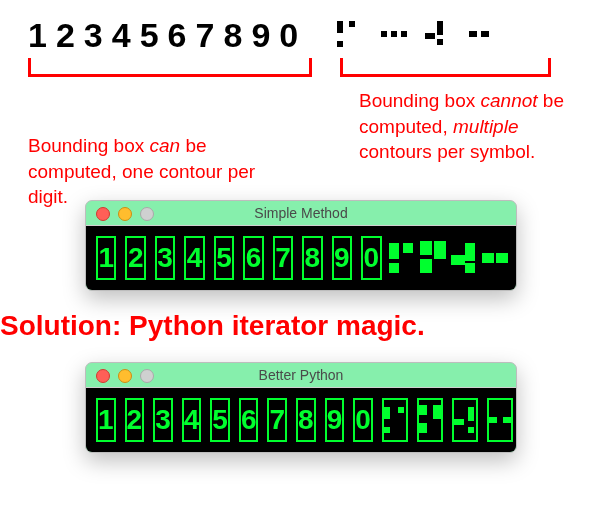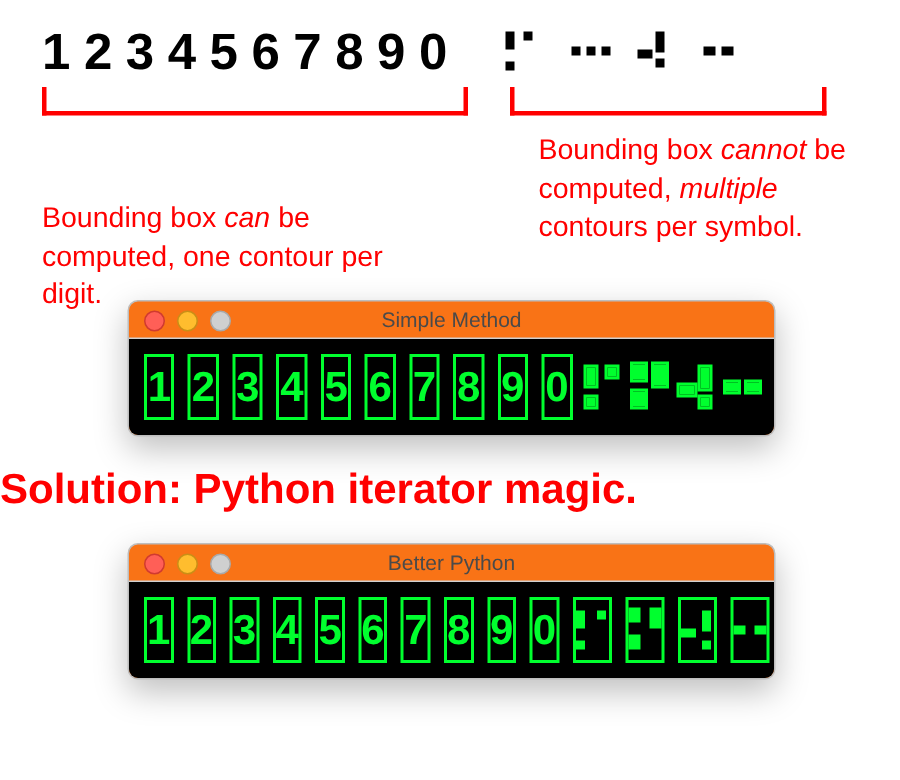--- a/index.html
+++ b/index.html
@@ -15,21 +15,21 @@
   
   .bracket{position:absolute;border:3px solid #f00;border-top:none;height:16px;}
   .br-left{left:28px;top:58px;width:278px;}
   .br-right{left:340px;top:58px;width:205px;}
   
   .cap{position:absolute;color:#f00;font-size:19px;line-height:1.35;}
   .cap-left{left:28px;top:88px;width:260px;margin-top:45px;}
   .cap-right{left:340px;top:88px;width:235px;margin-left:19px;}
   .cap em{font-style:italic;}
   
-  .win{position:absolute;left:85px;width:430px;border:1px solid #bdbdbd;border-radius:7px;background:#f97316;box-shadow:0 8px 22px rgba(0,0,0,.25);}
+  .win{position:absolute;left:85px;width:430px;border:1px solid #bdbdbd;border-radius:7px;background:#86efac;box-shadow:0 8px 22px rgba(0,0,0,.25);}
   .titlebar{height:24px;position:relative;border-bottom:1px solid #d0d0d0;}
   .traffic{position:absolute;left:10px;top:6px;display:flex;gap:8px;}
   .dot{width:12px;height:12px;border-radius:50%;}
   .dot.r{background:#ff5f57;border:1px solid #d03a30;}
   .dot.y{background:#ffbd2e;border:1px solid #ca8e16;}
   .dot.g{background:#cfd0d0;border:1px solid #a9a9a9;}
   .wtitle{text-align:center;font-size:14px;color:#4a4a4a;line-height:24px;}
   .content{background:#000;padding:10px 10px;display:flex;align-items:center;gap:9px;border-radius:0 0 6px 6px;}
   
   .cell{height:40px;display:flex;align-items:center;justify-content:center;}

